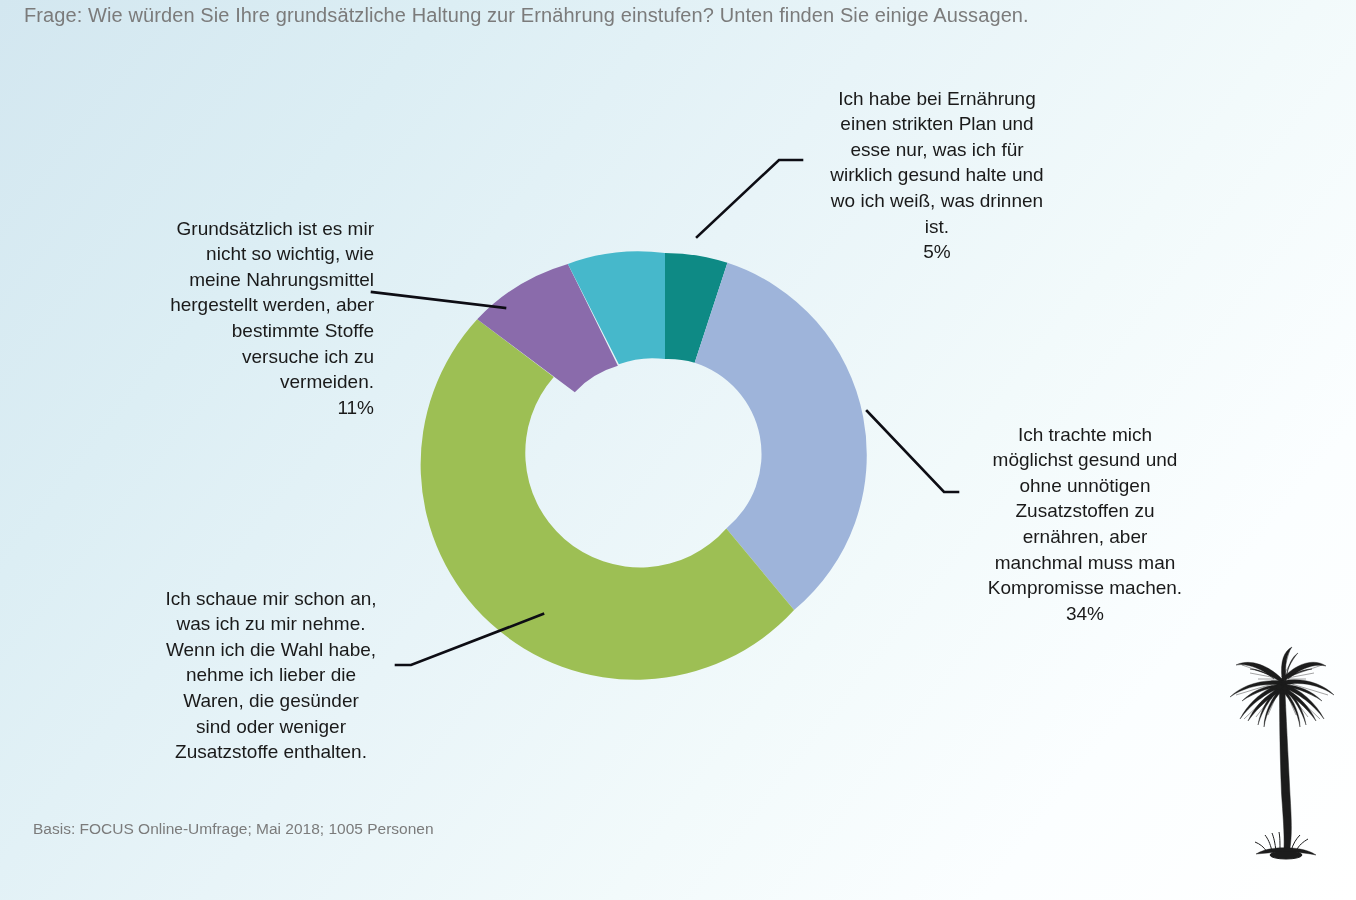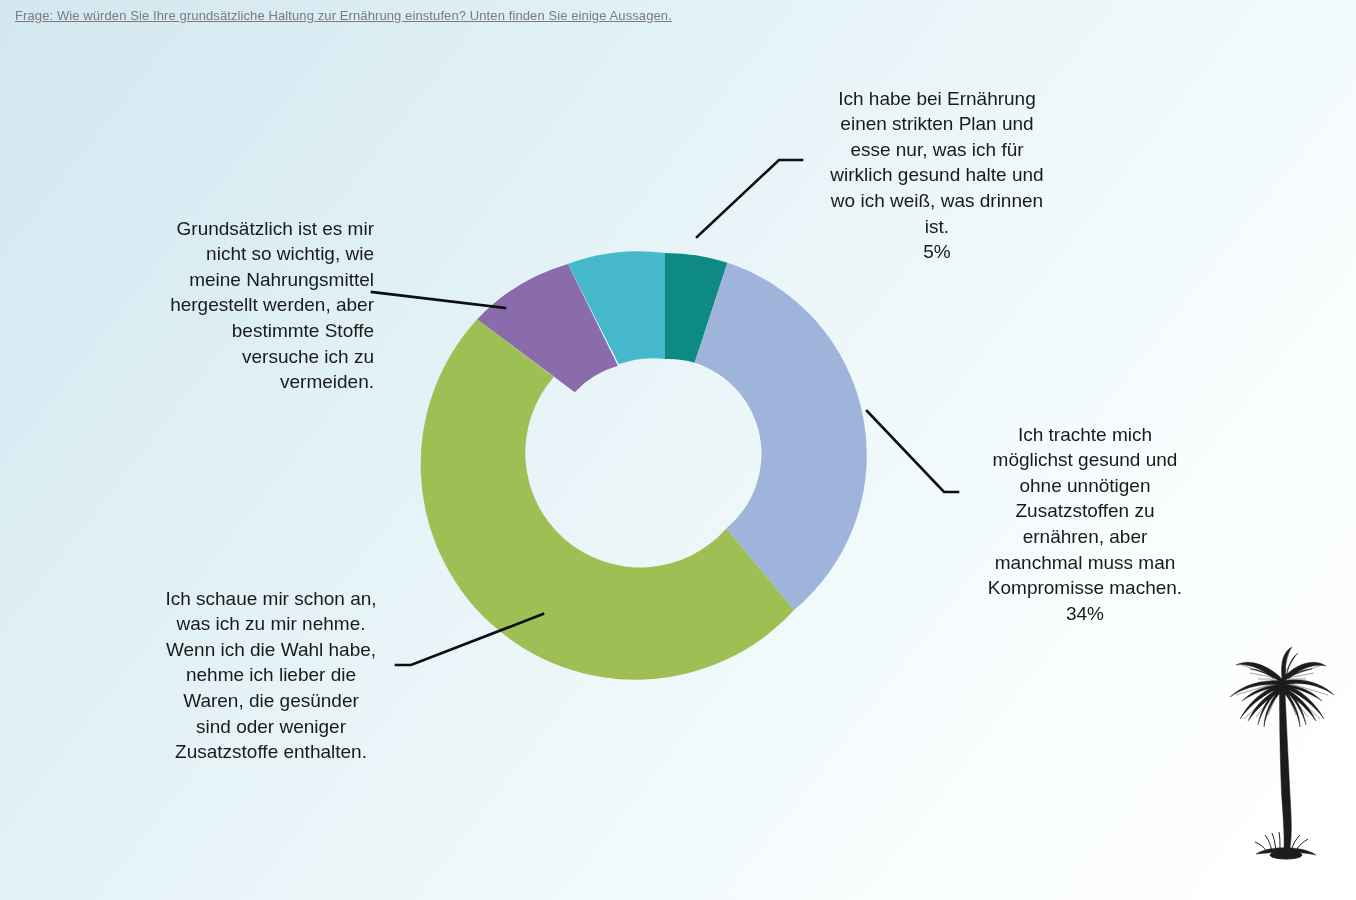--- a/index.html
+++ b/index.html
@@ -30,26 +30,25 @@
   
   #question-bar {
     position: absolute;
     left: 0; top: 0;
     width: 1356px;
     height: 30px;
     display: flex;
     align-items: center;
   }
   #question-text {
-    margin-left: 15px;
-    font-size: 13px;
+    margin-left: 24px;
+    font-size: 20px;
     color: #7b7b7b;
     letter-spacing: 0.1px;
     white-space: nowrap;
-    text-decoration: underline;
   }
 
   
   #chart-svg {
     position: absolute;
     left: 0; top: 0;
     width: 1356px;
     height: 900px;
   }
 
@@ -181,20 +180,21 @@
 
 
   <div class="callout" id="callout-grunds">
     <span>Grundsätzlich ist es mir
 nicht so wichtig, wie
 meine Nahrungsmittel
 hergestellt werden, aber
 bestimmte Stoffe
 versuche ich zu
 vermeiden.</span>
+    <span class="pct">11%</span>
   </div>
 
   <div class="callout" id="callout-trachte">
     <span>Ich trachte mich
 möglichst gesund und
 ohne unnötigen
 Zusatzstoffen zu
 ernähren, aber
 manchmal muss man
 Kompromisse machen.</span>
@@ -204,20 +204,21 @@
   <div class="callout" id="callout-schaue">
     <span>Ich schaue mir schon an,
 was ich zu mir nehme.
 Wenn ich die Wahl habe,
 nehme ich lieber die
 Waren, die gesünder
 sind oder weniger
 Zusatzstoffe enthalten.</span>
   </div>
 
+  <div id="basis-text">Basis: FOCUS Online-Umfrage; Mai 2018; 1005 Personen</div>
 
   <svg id="palm-tree" viewBox="0 0 120 220" xmlns="http://www.w3.org/2000/svg">
     <g fill="#1c1c1c" stroke="#1c1c1c">
 
       <path d="M62.5 36 C 64 70, 66 110, 68 150 C 69.5 174, 70 190, 68 203
                L 62 203 C 62.5 188, 61 170, 59.5 148 C 58 112, 57.5 70, 57.5 38 Z" stroke-width="0.5"></path>
 
       <g stroke-width="0.7" opacity="0.85">
         <path d="M58.6 60 L63.3 60.3" fill="none"></path>
         <path d="M59.0 68 L63.6 68.3" fill="none"></path>

